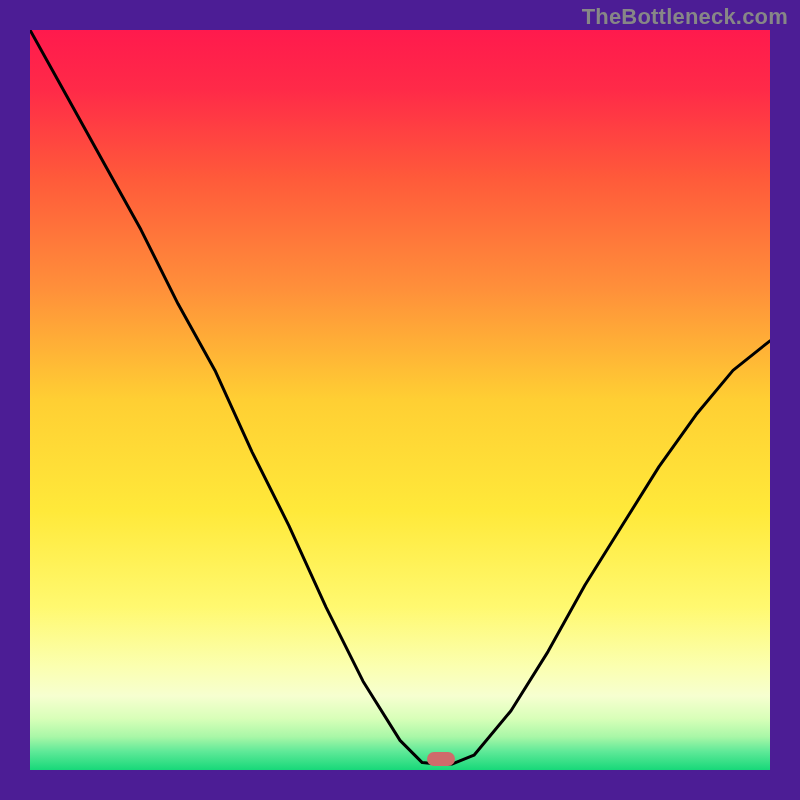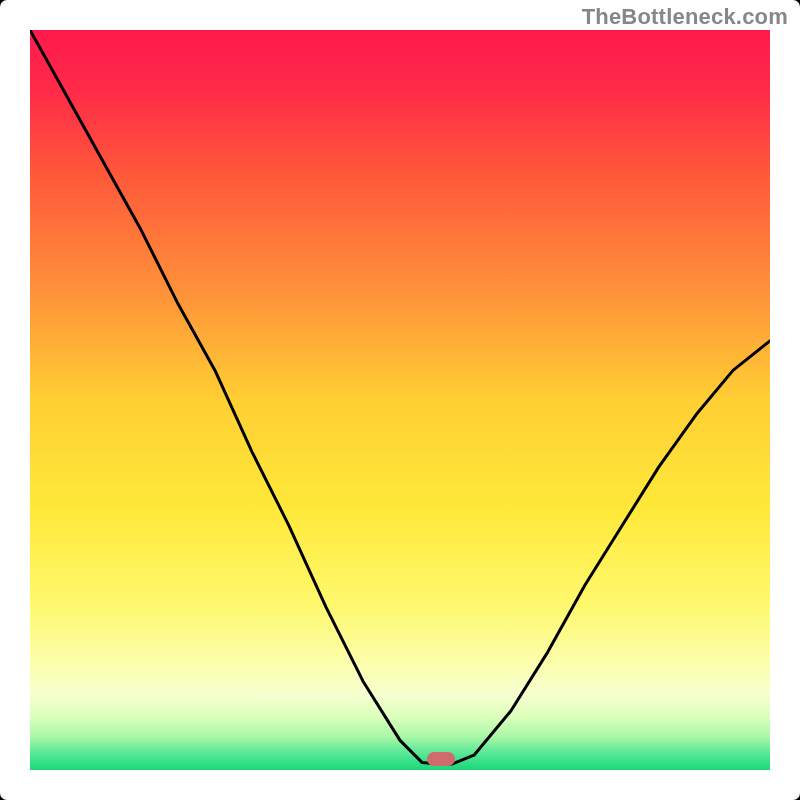--- a/index.html
+++ b/index.html
@@ -7,22 +7,21 @@
     padding: 0;
     width: 800px;
     height: 800px;
     background: #000;
     overflow: hidden;
   }
   .frame {
     position: relative;
     width: 800px;
     height: 800px;
-    background: #ffffff;
-    border-radius: 7px;
+    background: #4c1d95;
   }
   .plot {
     position: absolute;
     left: 30px;
     top: 30px;
     width: 740px;
     height: 740px;
   }
   .gradient {
     position: absolute;

